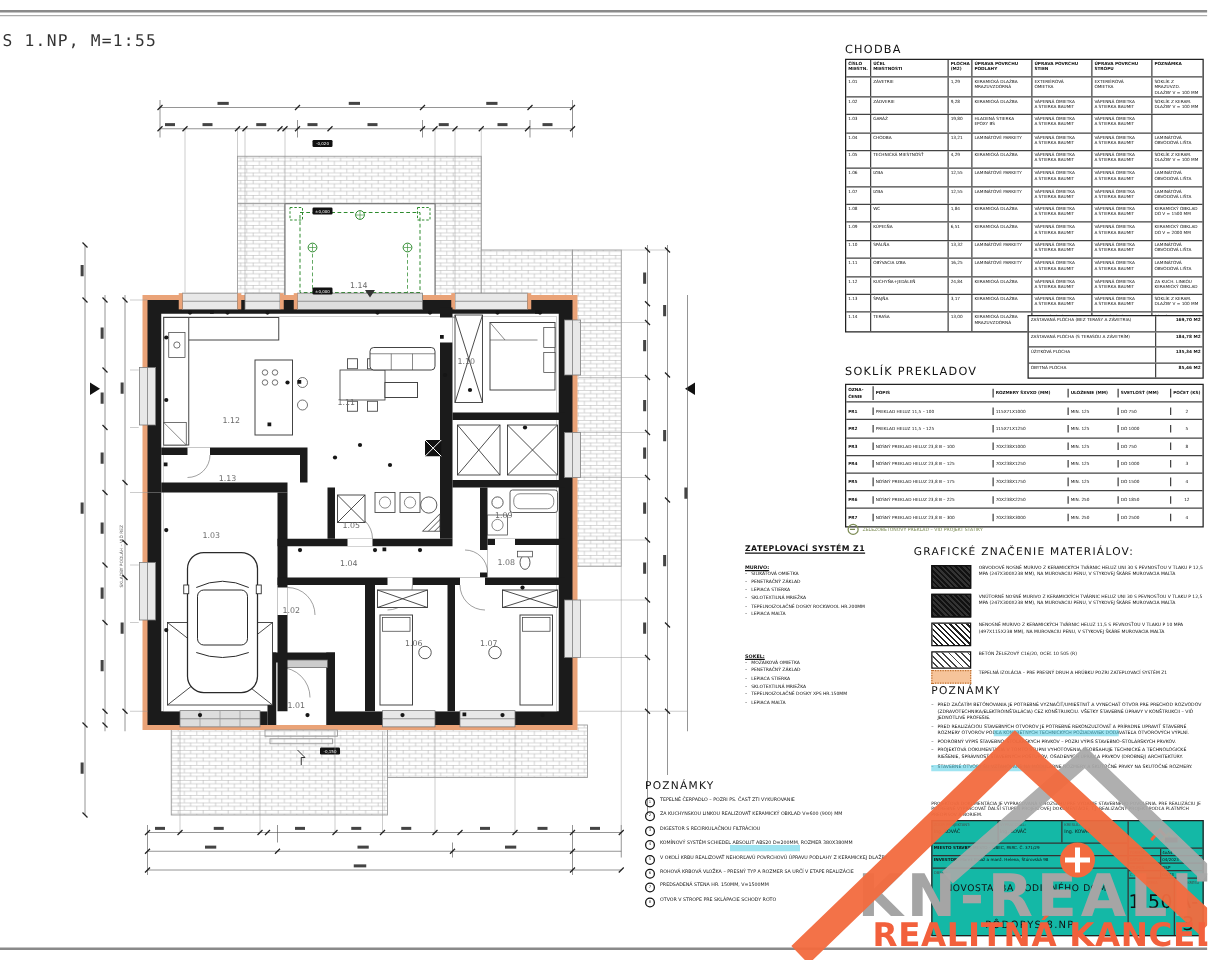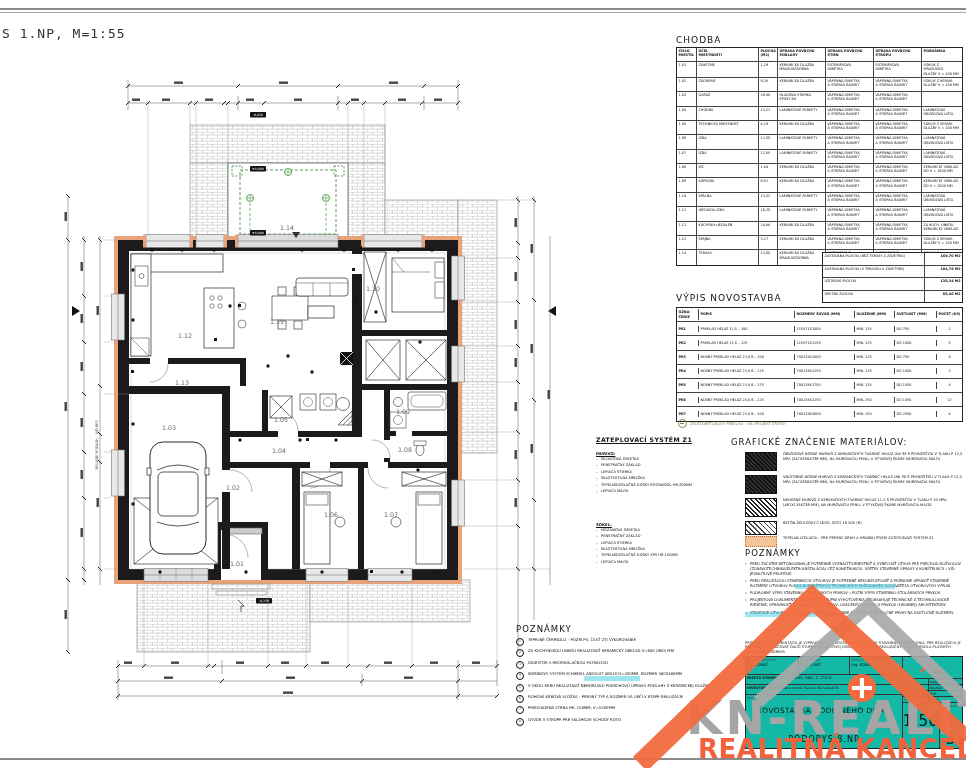--- a/index.html
+++ b/index.html
@@ -715,21 +715,21 @@
       <div class="tr">
         <div class="td">ÚŽITKOVÁ PLOCHA</div>
         <div class="td">135,34 m2</div>
       </div>
       <div class="tr">
         <div class="td">OBYTNÁ PLOCHA</div>
         <div class="td">85,46 m2</div>
       </div>
     </div>
 
-  <div class="sec-title" style="left:676px;top:293px;">VÝPIS NOVOSTAVBA</div>
+  <div class="sec-title" style="left:676px;top:293px;">SOKLÍK PREKLADOV</div>
   <div class="tbl" id="preklady-table">
       <div class="tr th">
         <div class="td">OZNA-
 ČENIE</div>
         <div class="td">POPIS</div>
         <div class="td">ROZMERY ŠxVxD (mm)</div>
         <div class="td">ULOŽENIE (mm)</div>
         <div class="td">SVETLOSŤ (mm)</div>
         <div class="td">POČET (ks)</div>
       </div>

